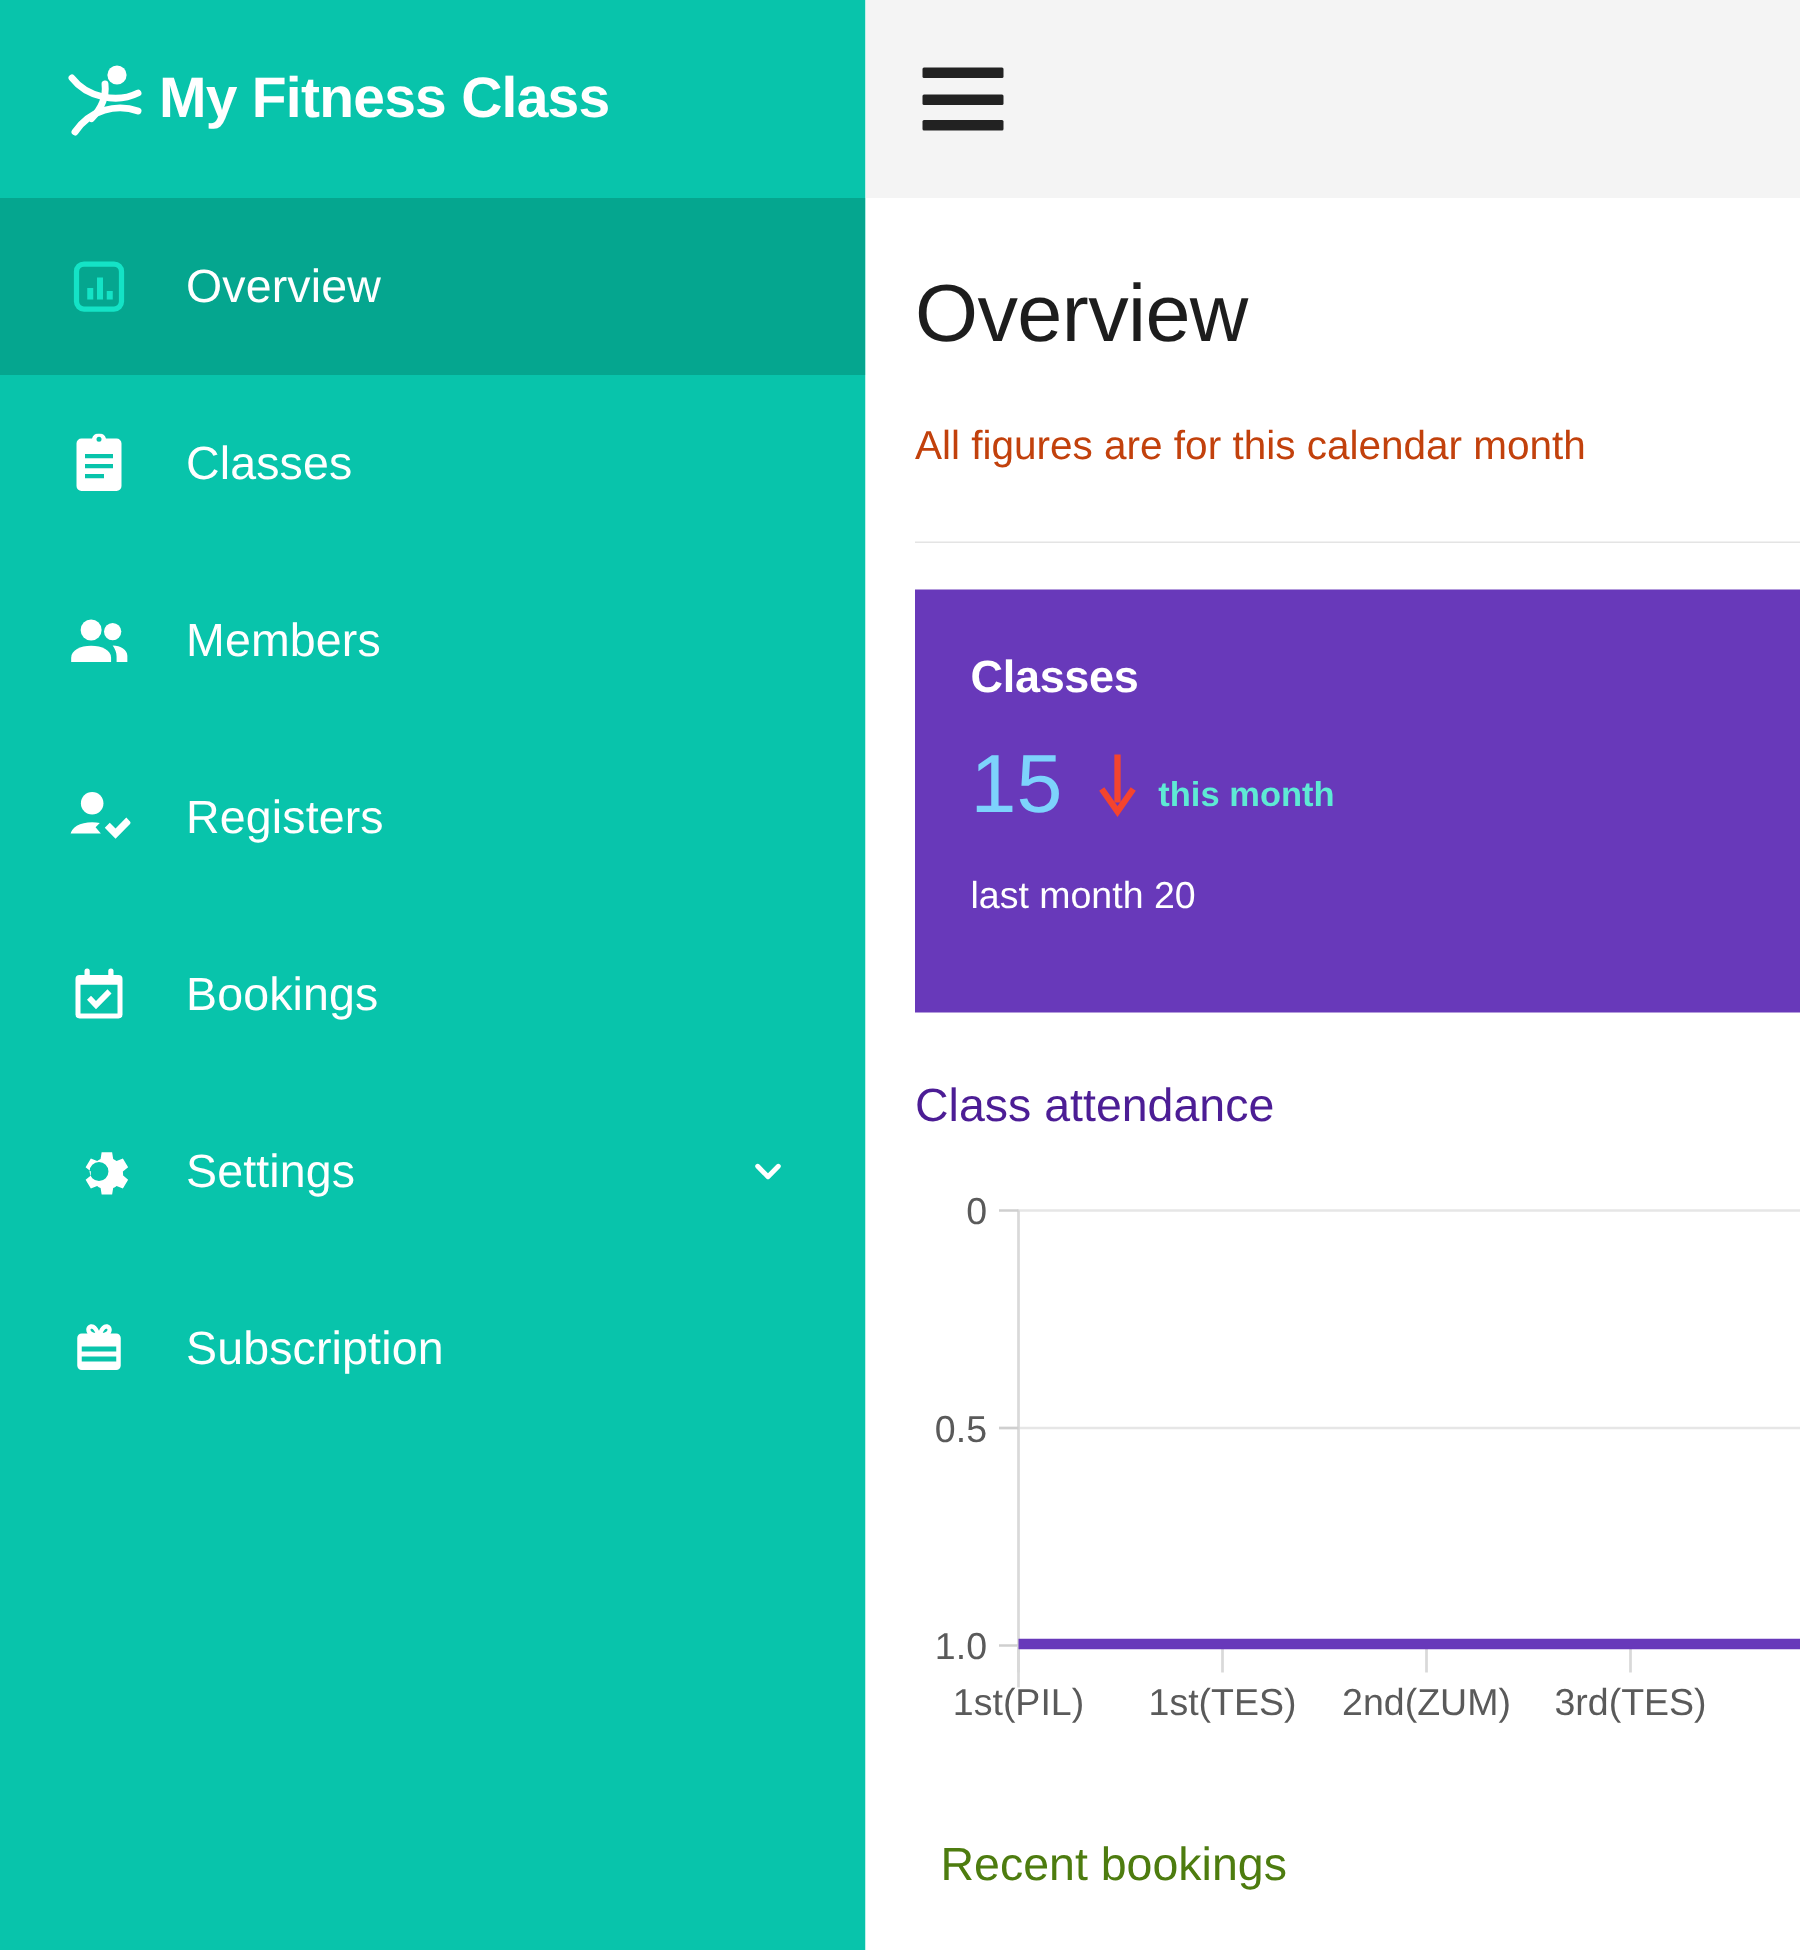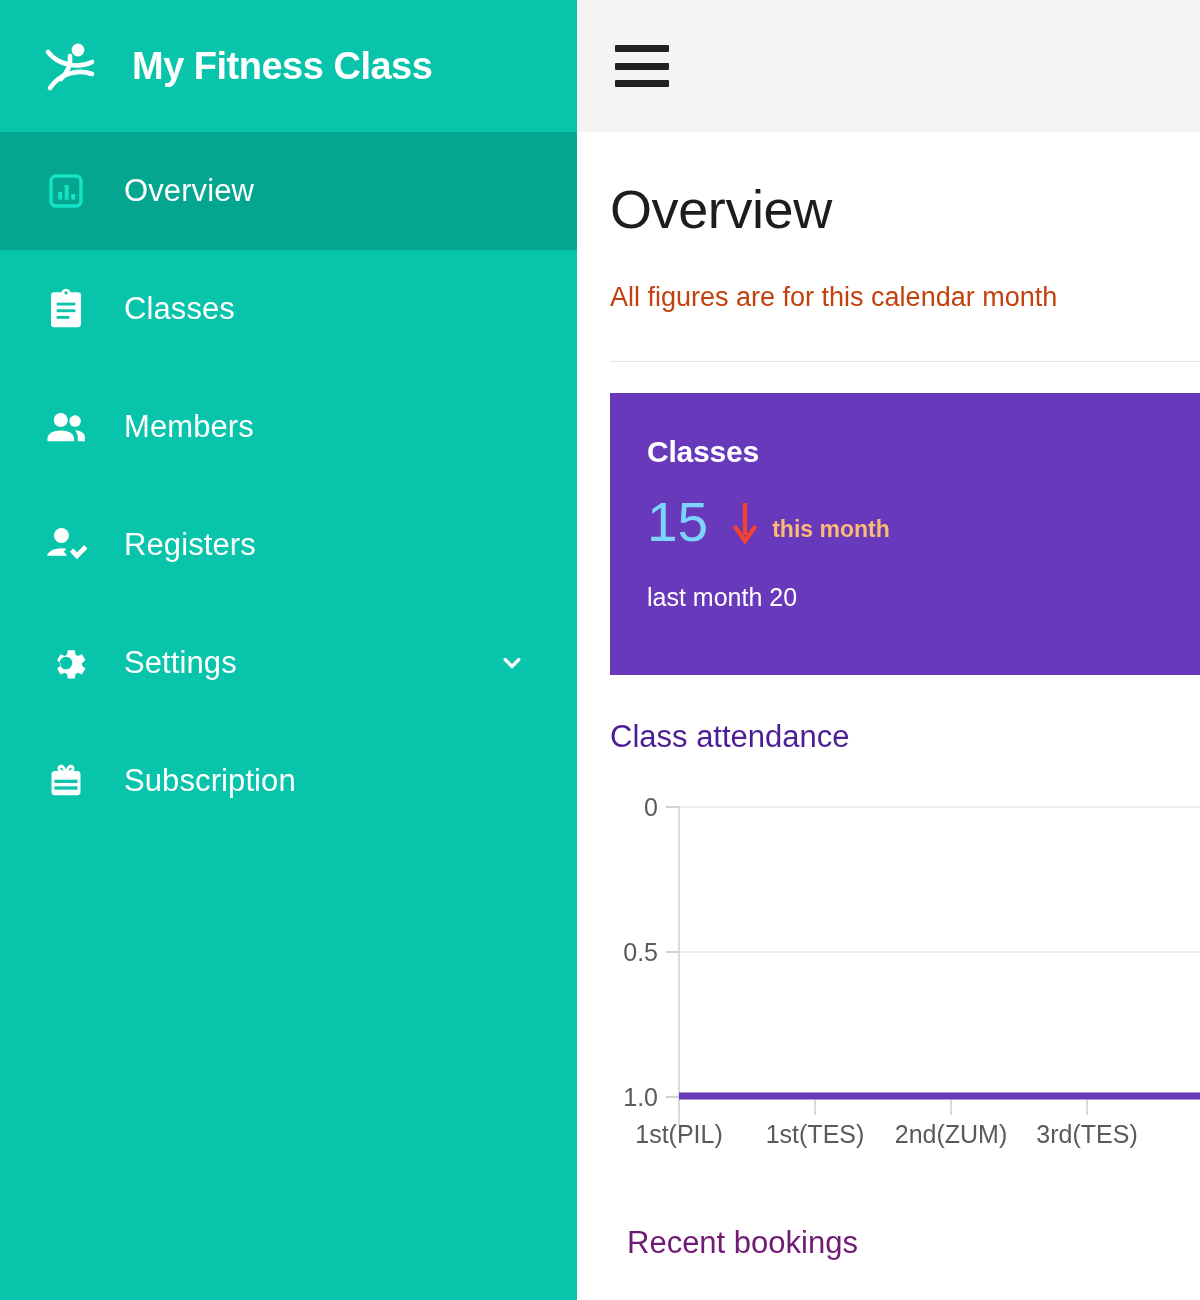--- a/index.html
+++ b/index.html
@@ -24,21 +24,21 @@
     display: flex; align-items: center;
     padding-left: 44px;
     background: #08c4ab;
   }
   #brand .logo-mark { width: 62px; height: 54px; flex: 0 0 62px; }
   #brand .brand-text {
     color: #ffffff;
     font-size: 38px;
     font-weight: bold;
     letter-spacing: -0.5px;
-    margin-left: 26px;
+    margin-left: 0;
     white-space: nowrap;
   }
   .nav-item {
     height: 118px;
     display: flex;
     align-items: center;
     padding-left: 44px;
     padding-right: 50px;
     color: #ffffff;
     cursor: pointer;
@@ -124,21 +124,21 @@
   }
   #stat-card .card-figure-row {
     margin-top: 26px;
     display: flex; align-items: flex-end;
   }
   #stat-card .card-value {
     font-size: 55px; font-weight: 300; color: #7dd3fc; line-height: 1;
   }
   #stat-card .trend-icon { margin: 0 8px 4px 22px; width: 30px; height: 46px; }
   #stat-card .card-period {
-    font-size: 23px; font-weight: 600; color: #fdba74;
+    font-size: 23px; font-weight: 600; color: #5eead4;
     margin-bottom: 7px; margin-left: 4px;
   }
   #stat-card .card-compare {
     margin-top: 33px;
     font-size: 25px; color: #ffffff; font-weight: 400;
   }
 
   
   #chart-title {
     margin-top: 44px;
@@ -157,21 +157,21 @@
     fill: #5a5a5a;
   }
   .xtick-label {
     font-family: "Liberation Sans", sans-serif;
     font-size: 25px;
     fill: #5a5a5a;
   }
   #recent-heading {
     position: absolute;
     left: 50px; top: 1225px;
-    font-size: 31px; font-weight: 300; color: #701a75;
+    font-size: 31px; font-weight: 300; color: #4d7c0f;
     white-space: nowrap;
   }
 </style>
 </head>
 <body>
 
 <div id="app">
 
   <aside id="sidebar">
 
@@ -228,20 +228,32 @@
         <svg viewBox="0 0 24 24" width="42" height="42" aria-hidden="true">
           <circle cx="9.4" cy="6.6" r="4.3" fill="#ffffff"></circle>
           <path d="M1.2 18.7c0-2.9 3.6-4.9 8.2-4.9 1 0 2 .1 2.9.3l-1.6 1.6 2 2.4H1.2z" fill="#ffffff"></path>
           <path d="M14.2 15.9l1.9-1.9 2.2 2.2 4.1-4.2 1.9 2-6 6.1z" fill="#ffffff"></path>
         </svg>
       </span>
       <span class="nav-label">Registers</span>
     </div>
 
 
+    <div class="nav-item">
+      <span class="nav-icon">
+        <svg viewBox="0 0 24 24" width="40" height="40" aria-hidden="true">
+          <rect x="2.6" y="4.2" width="18.8" height="17.4" rx="1.6" fill="#ffffff"></rect>
+          <rect x="6.2" y="1.6" width="2.1" height="4.6" rx="1" fill="#ffffff"></rect>
+          <rect x="15.7" y="1.6" width="2.1" height="4.6" rx="1" fill="#ffffff"></rect>
+          <rect x="4.6" y="8.1" width="14.8" height="11.5" fill="#08c4ab"></rect>
+          <path d="M7.2 14.1l1.6-1.6 2 2.1 4.6-4.7 1.6 1.7-6.2 6.3z" fill="#ffffff"></path>
+        </svg>
+      </span>
+      <span class="nav-label">Bookings</span>
+    </div>
 
     <div class="nav-item">
       <span class="nav-icon">
         <svg viewBox="0 0 24 24" width="42" height="42" aria-hidden="true">
           <path d="M12 15.6a3.6 3.6 0 1 1 0-7.2 3.6 3.6 0 0 1 0 7.2zm9.2-2.1l-.1-1.5 2-1.6-2-3.4-2.4 1a7.9 7.9 0 0 0-1.3-.8l-.4-2.5h-4l-.4 2.5c-.5.2-.9.5-1.3.8l-2.4-1-2 3.4 2 1.6a8 8 0 0 0 0 1.5l-2 1.6 2 3.4 2.4-1c.4.3.8.6 1.3.8l.4 2.5h4l.4-2.5c.5-.2.9-.5 1.3-.8l2.4 1 2-3.4z" fill="#ffffff"></path>
         </svg>
       </span>
       <span class="nav-label">Settings</span>
       <span class="nav-chevron">
         <svg viewBox="0 0 24 24" width="34" height="34" aria-hidden="true">

